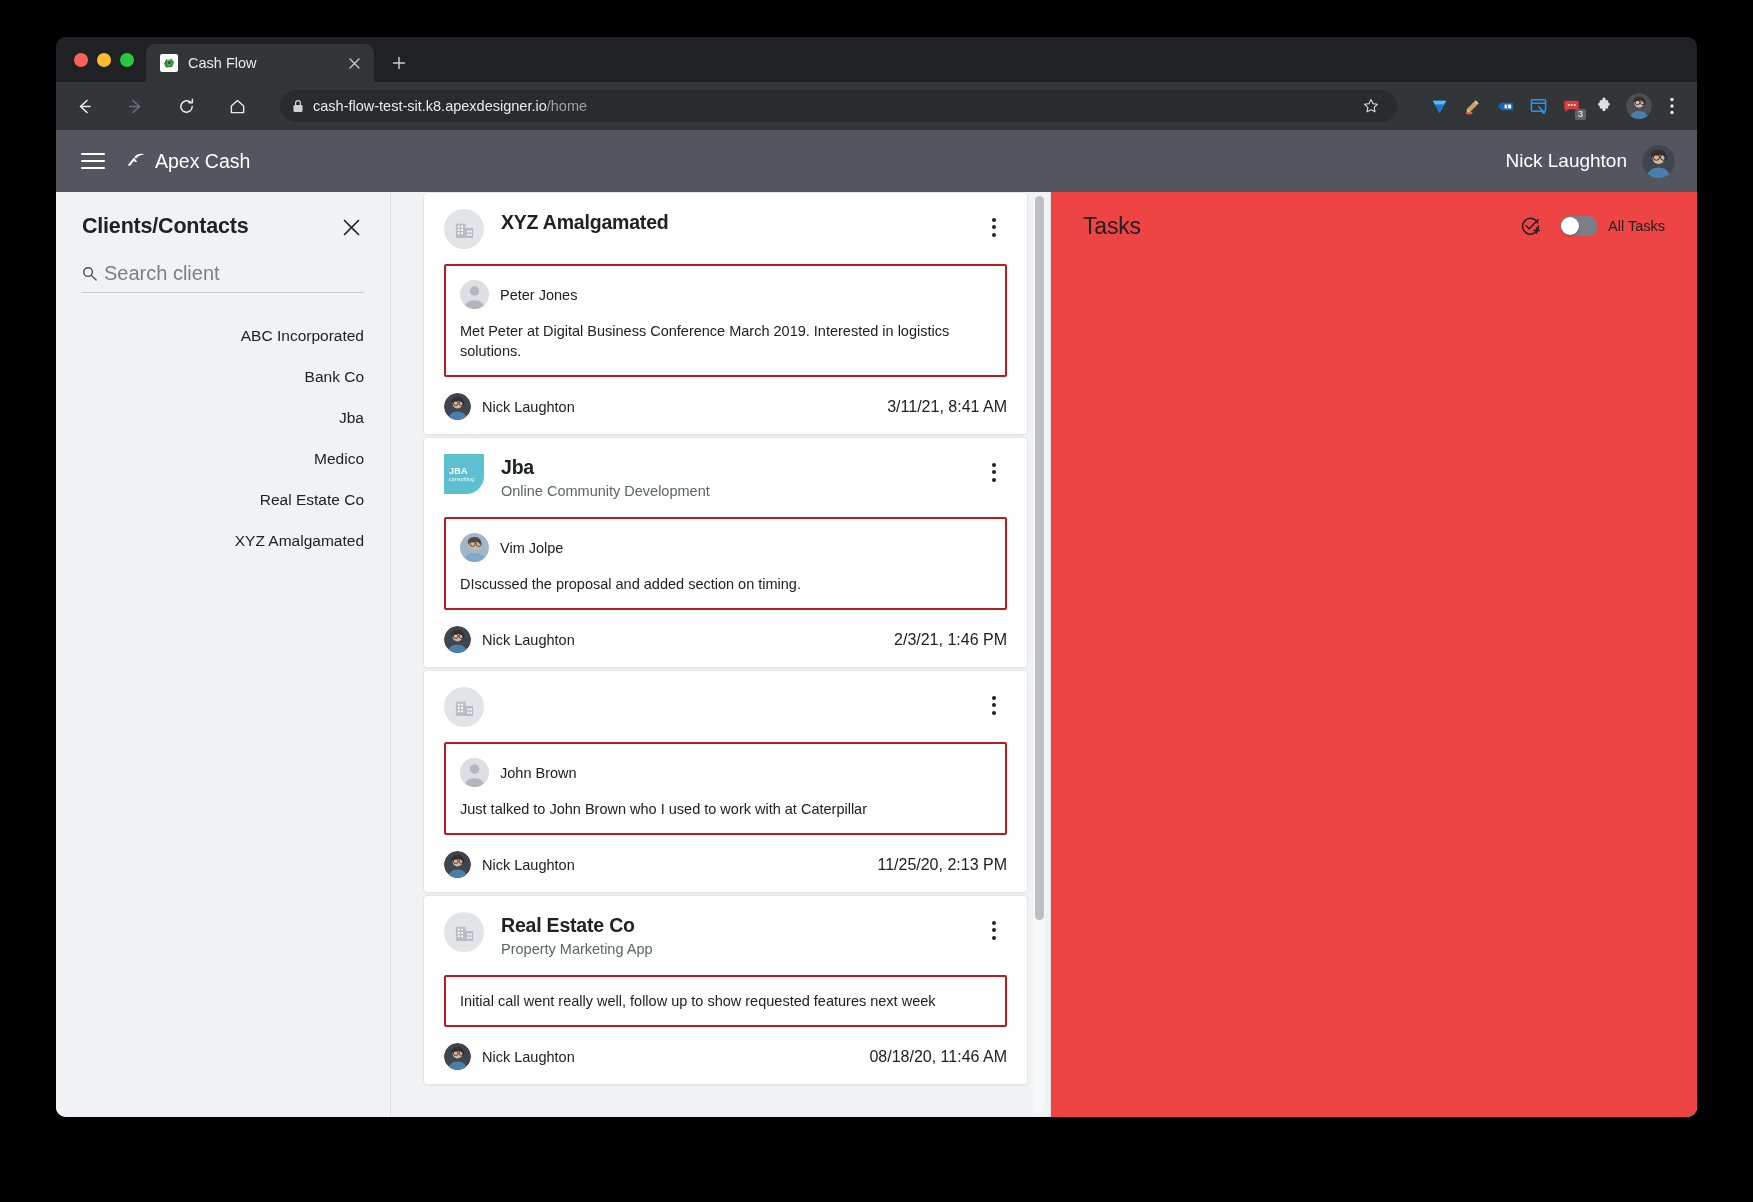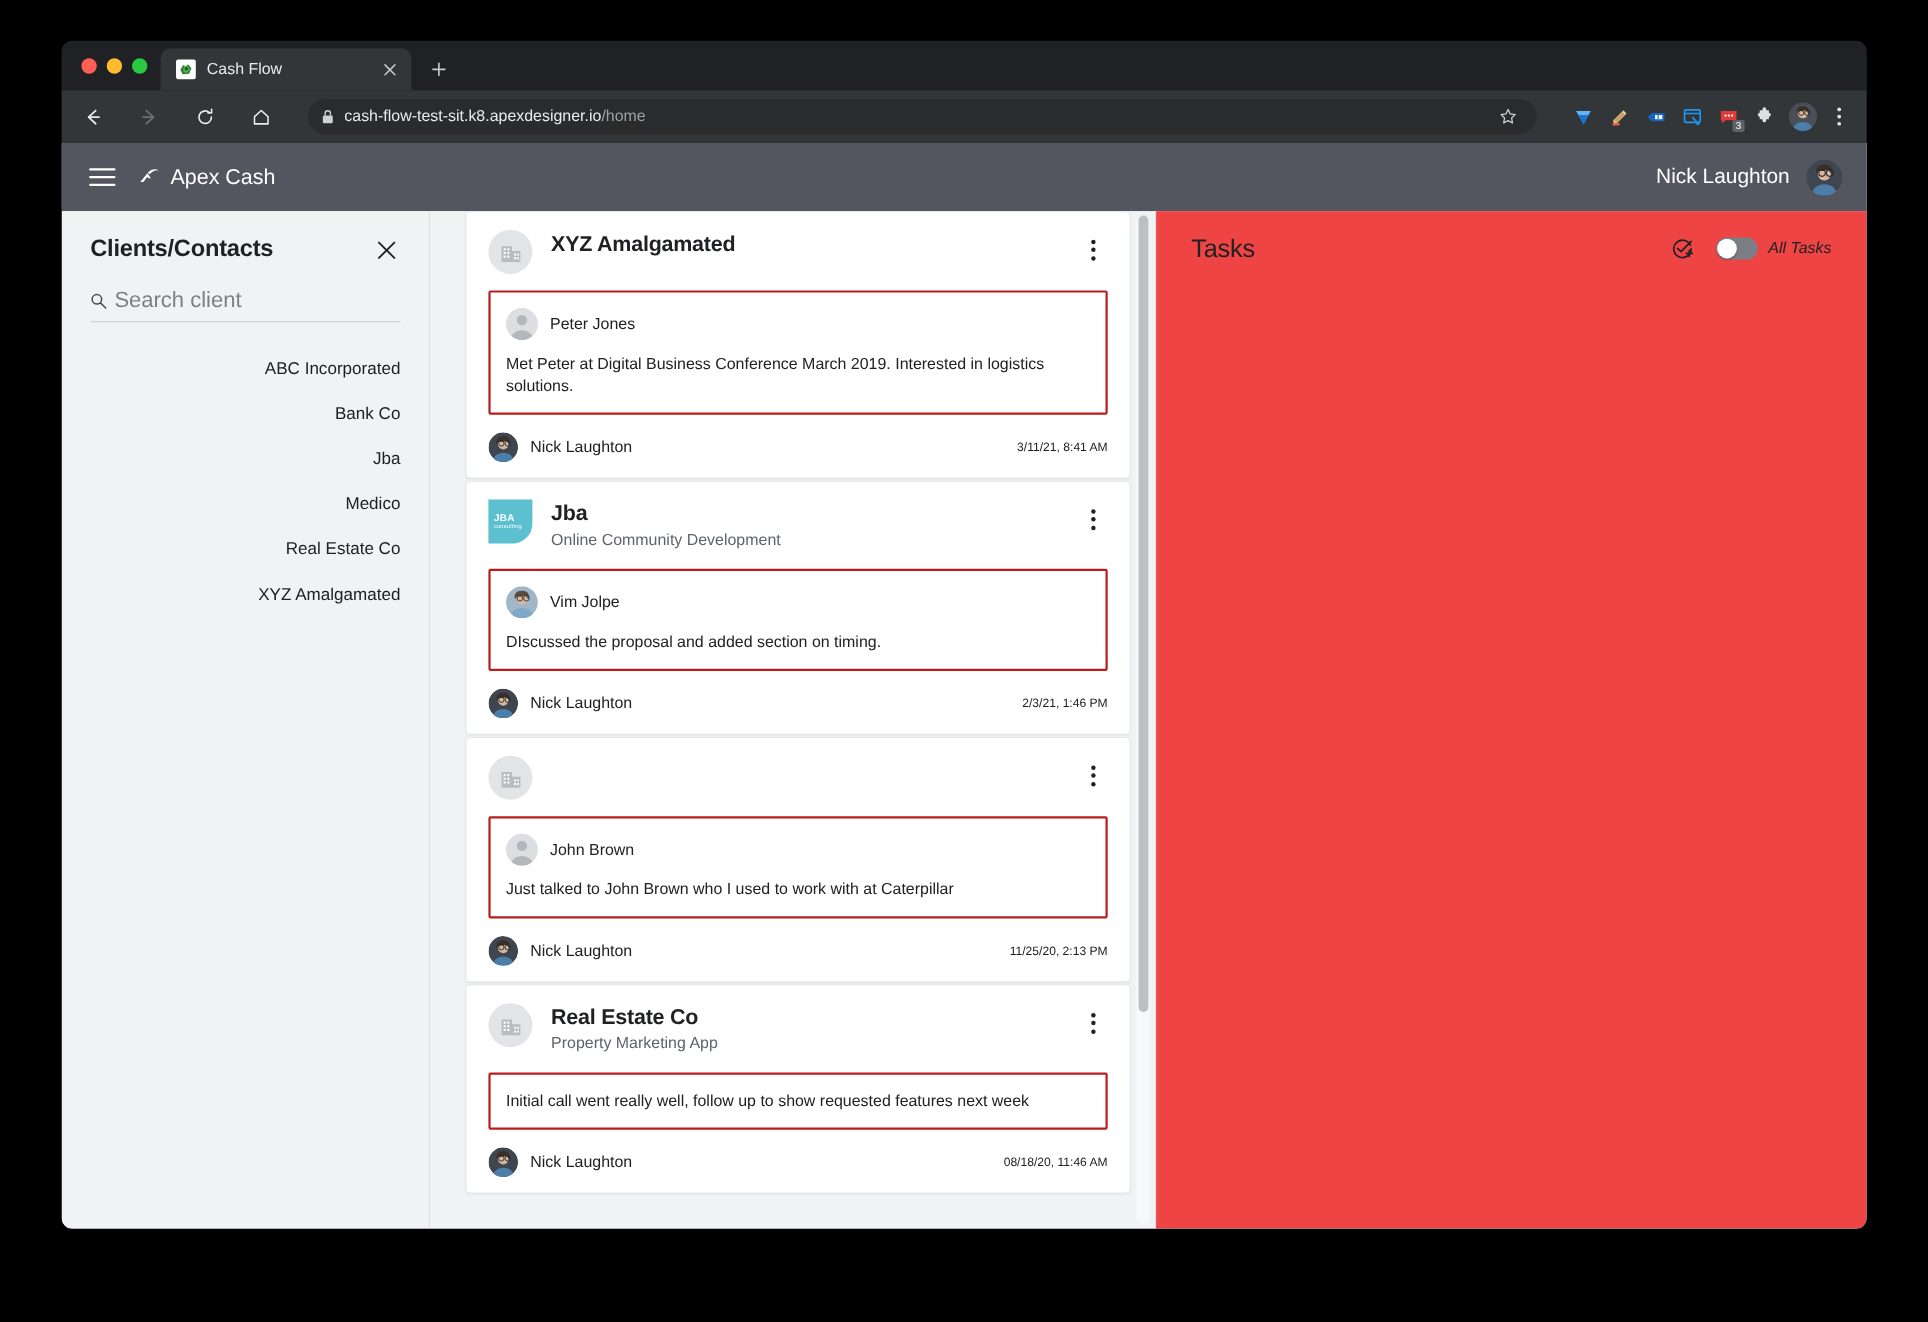--- a/index.html
+++ b/index.html
@@ -241,21 +241,21 @@
     display: flex; align-items: flex-end; justify-content: center;
   }
   .person-name { font-size: 14.5px; color: #202124; }
   .note-text { font-size: 14.5px; color: #202124; line-height: 20px; margin-top: 12px; }
   .note-box.no-person .note-text { margin-top: 0; }
 
   .card-foot { display: flex; align-items: center; margin-top: 16px; gap: 11px; }
   .foot-avatar { width: 27px; height: 27px; border-radius: 50%; overflow: hidden; flex: 0 0 auto; }
   .foot-name { font-size: 14.5px; color: #202124; }
   .foot-spacer { flex: 1 1 auto; }
-  .foot-time { font-size: 11px; color: #202124; }
+  .foot-time { font-size: 16px; color: #202124; }
 
   
   #updates-scrollbar {
     position: absolute; right: 5px; top: 4px; bottom: 4px;
     width: 12px; background: #f7f8f9; border-radius: 6px;
     cursor: pointer;
   }
   #updates-thumb {
     position: absolute; left: 1.5px; top: 0;
     width: 9px; height: 79%;
@@ -274,21 +274,21 @@
   #toggle-all {
     width: 38px; height: 20px; border-radius: 10px;
     background: #7b7e84; position: relative; cursor: pointer;
     margin: 0 10px 0 12px; flex: 0 0 auto;
   }
   #toggle-knob {
     position: absolute; left: 1px; top: 1px;
     width: 18px; height: 18px; border-radius: 50%;
     background: #ffffff; box-shadow: 0 1px 2px rgba(0,0,0,.3);
   }
-  #all-tasks-label { font-size: 14.5px; color: #202124; font-style: italic; }
+  #all-tasks-label { font-size: 14.5px; color: #202124; }
   #tasks-body { flex: 1 1 auto; }
 </style>
 </head>
 <body>
 
 <div id="browser-window">
 
   <div id="tab-strip">
     <div id="traffic-lights">
       <span class="traffic tl-red"></span>

